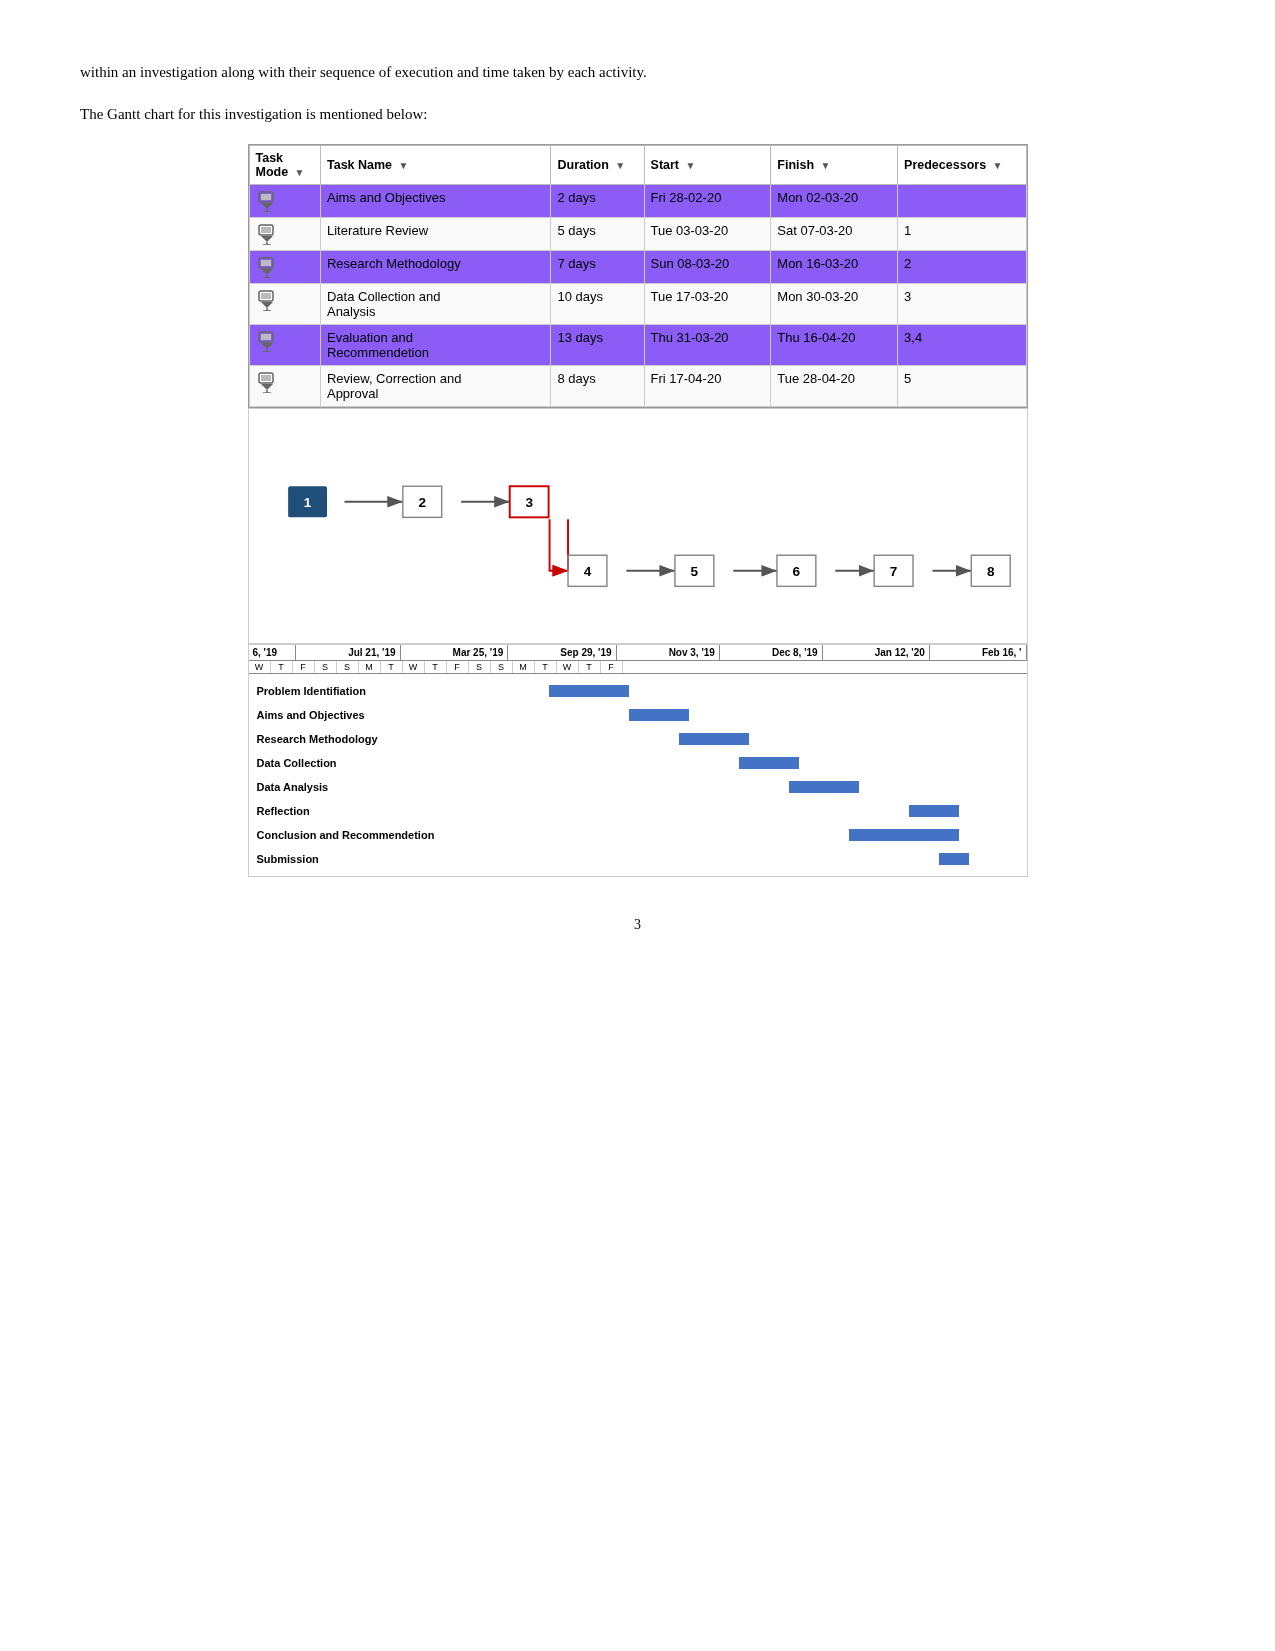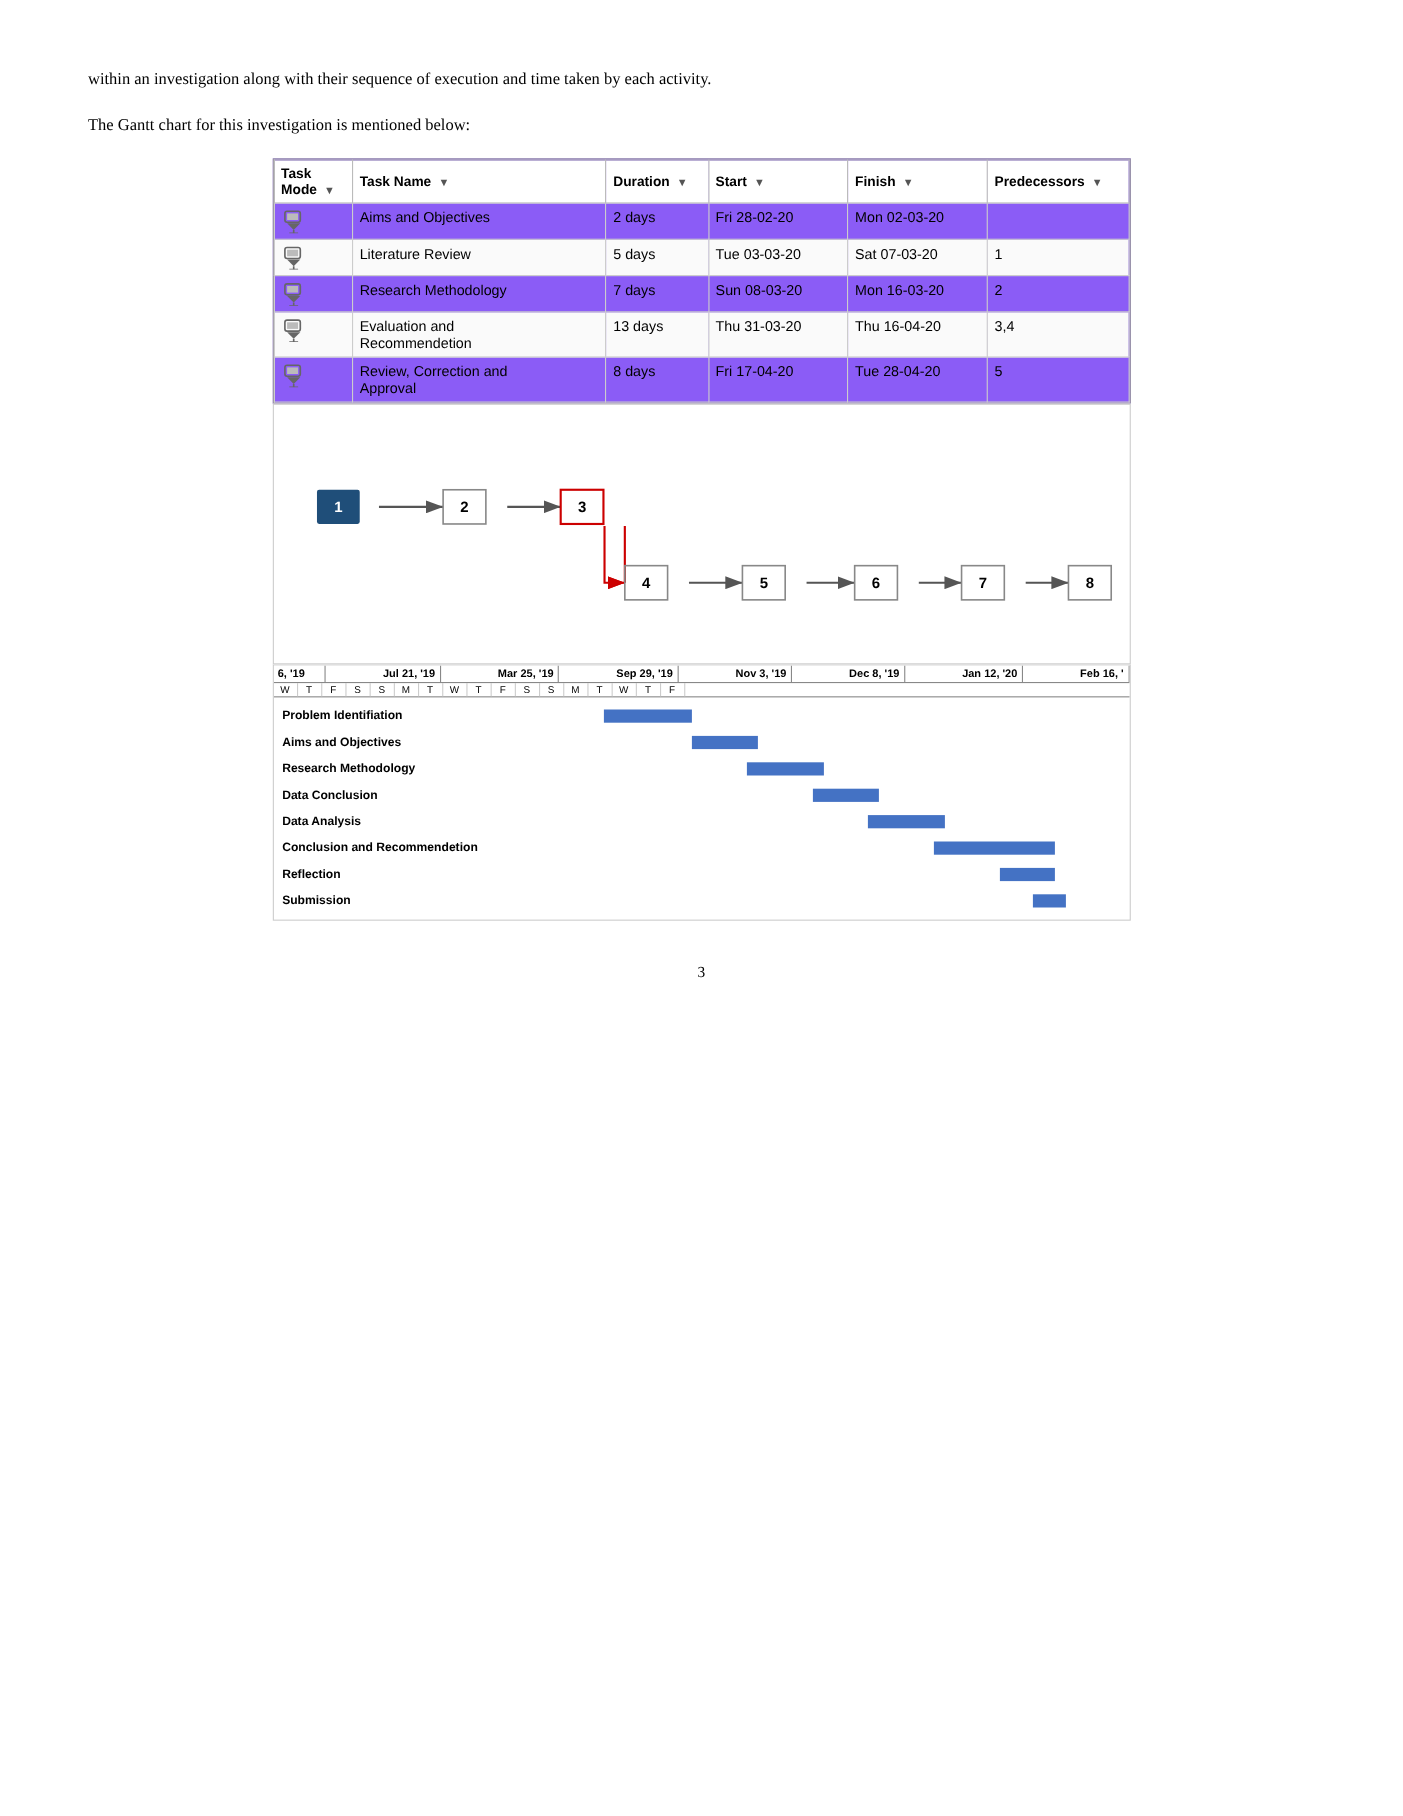--- a/index.html
+++ b/index.html
@@ -217,20 +217,39 @@
           <line x1="11" y1="19" x2="11" y2="22" stroke="#666" stroke-width="1.5"></line>
           <line x1="7" y1="22" x2="15" y2="22" stroke="#666" stroke-width="1.5"></line>
         </svg>
       </div>
           </td>
           <td style="white-space: pre-line;">Research Methodology</td>
           <td>7 days</td>
           <td>Sun 08-03-20</td>
           <td>Mon 16-03-20</td>
           <td>2</td>
+        </tr>
+        <tr>
+          <td>
+      <div style="display:flex;align-items:center;gap:2px;">
+        <svg width="22" height="22" viewBox="0 0 22 22">
+          <rect x="3" y="2" width="14" height="10" rx="2" fill="none" stroke="#666" stroke-width="1.5"></rect>
+          <rect x="5" y="4" width="10" height="6" fill="#bbb"></rect>
+          <polygon points="5,13 17,13 11,19" fill="#666"></polygon>
+          <line x1="11" y1="19" x2="11" y2="22" stroke="#666" stroke-width="1.5"></line>
+          <line x1="7" y1="22" x2="15" y2="22" stroke="#666" stroke-width="1.5"></line>
+        </svg>
+      </div>
+          </td>
+          <td style="white-space: pre-line;">Data Collection and
+Analysis</td>
+          <td>10 days</td>
+          <td>Tue 17-03-20</td>
+          <td>Mon 30-03-20</td>
+          <td>3</td>
         </tr>
         <tr>
           <td>
       <div style="display:flex;align-items:center;gap:2px;">
         <svg width="22" height="22" viewBox="0 0 22 22">
           <rect x="3" y="2" width="14" height="10" rx="2" fill="none" stroke="#666" stroke-width="1.5"></rect>
           <rect x="5" y="4" width="10" height="6" fill="#bbb"></rect>
           <polygon points="5,13 17,13 11,19" fill="#666"></polygon>
           <line x1="11" y1="19" x2="11" y2="22" stroke="#666" stroke-width="1.5"></line>
           <line x1="7" y1="22" x2="15" y2="22" stroke="#666" stroke-width="1.5"></line>
@@ -370,41 +389,41 @@
           <div class="gantt-bar" style="left: 180px; width: 60px; background: rgb(68, 114, 196);"></div>
         </div>
       </div>
       <div class="gantt-row">
         <div class="gantt-label">Research Methodology</div>
         <div class="gantt-bar-area">
           <div class="gantt-bar" style="left: 230px; width: 70px; background: rgb(68, 114, 196);"></div>
         </div>
       </div>
       <div class="gantt-row">
-        <div class="gantt-label">Data Conclusion</div>
+        <div class="gantt-label">Data Collection</div>
         <div class="gantt-bar-area">
           <div class="gantt-bar" style="left: 290px; width: 60px; background: rgb(68, 114, 196);"></div>
         </div>
       </div>
       <div class="gantt-row">
         <div class="gantt-label">Data Analysis</div>
         <div class="gantt-bar-area">
           <div class="gantt-bar" style="left: 340px; width: 70px; background: rgb(68, 114, 196);"></div>
         </div>
       </div>
       <div class="gantt-row">
+        <div class="gantt-label">Reflection</div>
+        <div class="gantt-bar-area">
+          <div class="gantt-bar" style="left: 460px; width: 50px; background: rgb(68, 114, 196);"></div>
+        </div>
+      </div>
+      <div class="gantt-row">
         <div class="gantt-label">Conclusion and Recommendetion</div>
         <div class="gantt-bar-area">
           <div class="gantt-bar" style="left: 400px; width: 110px; background: rgb(68, 114, 196);"></div>
-        </div>
-      </div>
-      <div class="gantt-row">
-        <div class="gantt-label">Reflection</div>
-        <div class="gantt-bar-area">
-          <div class="gantt-bar" style="left: 460px; width: 50px; background: rgb(68, 114, 196);"></div>
         </div>
       </div>
       <div class="gantt-row">
         <div class="gantt-label">Submission</div>
         <div class="gantt-bar-area">
           <div class="gantt-bar" style="left: 490px; width: 30px; background: rgb(68, 114, 196);"></div>
         </div>
       </div>
     </div>
 </div>

